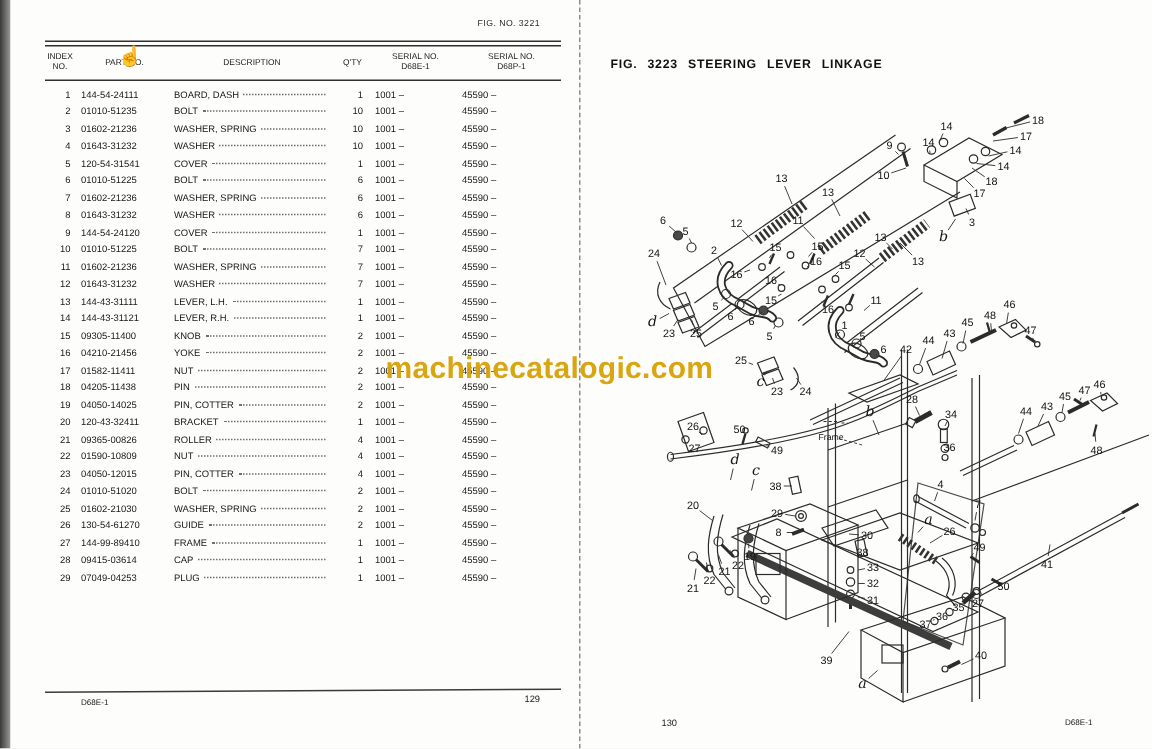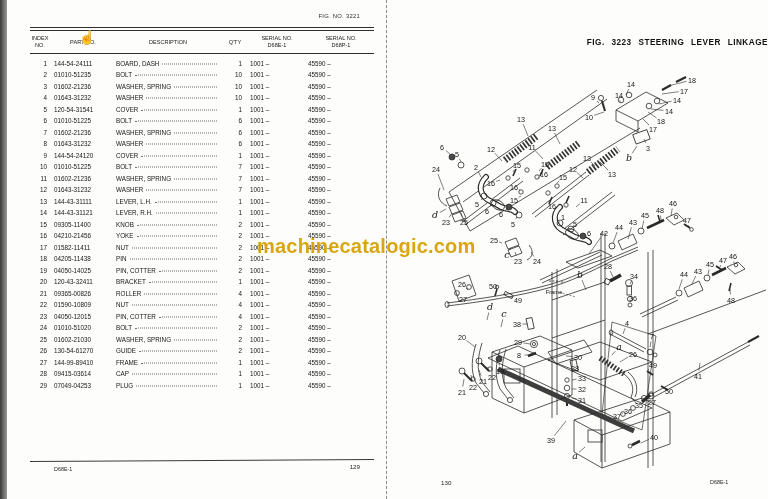--- a/index.html
+++ b/index.html
@@ -34,21 +34,21 @@
   .c.qty{text-align:right;padding-right:4px}
   .foot-line-left{position:absolute;left:30px;top:460px;width:344px;
     border-top:1px solid #3a3a3a;transform:rotate(-.35deg)}
   .model-left{position:absolute;left:54px;top:466px;font-size:5.4px}
   .pageno-left{position:absolute;left:340px;top:463px;width:20px;
     text-align:right;font-size:6.2px}
   .cursor{position:absolute;left:79px;top:30px;font-size:13px;color:#444;
     z-index:40;text-shadow:0 0 1px #fff}
 
   
-  .fig-title{position:absolute;left:407px;top:38px;width:361px;text-align:right;
+  .fig-title{position:absolute;left:407px;top:38px;width:361px;text-align:left;
     font-size:8.2px;font-weight:bold;letter-spacing:.5px;word-spacing:4px;color:#111}
   .pageno-right{position:absolute;left:441px;top:479px;font-size:6.2px}
   .model-right{position:absolute;left:710px;top:479px;font-size:5.4px}
   svg.diagram{position:absolute;left:0;top:0;width:768px;height:499px;z-index:10;
     pointer-events:none}
   svg .sk{stroke:#2b2b2b;stroke-width:.8;fill:none}
   svg .spring{stroke:#333;stroke-width:7;stroke-dasharray:1.7 1.7;fill:none}
   svg .spring.sm{stroke-width:5.5}
   svg .tube{stroke:#2b2b2b;stroke-width:6;fill:none;stroke-linecap:round}
   svg .tubein{stroke:#fdfdfb;stroke-width:3.6;fill:none;stroke-linecap:round}

